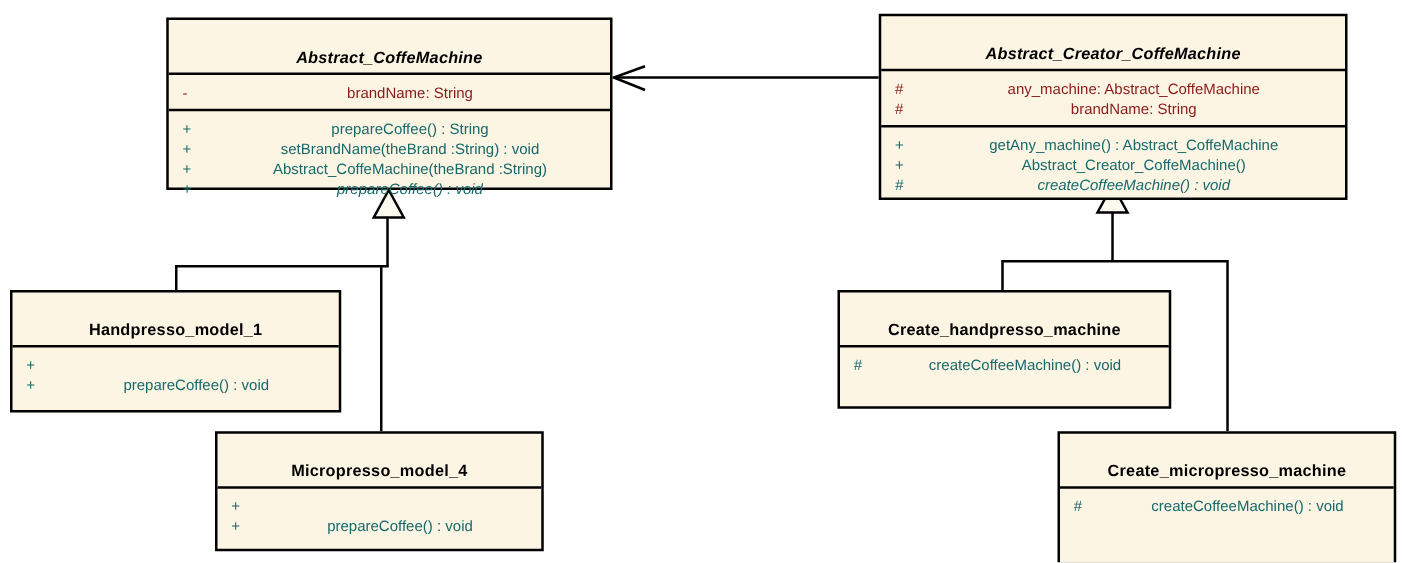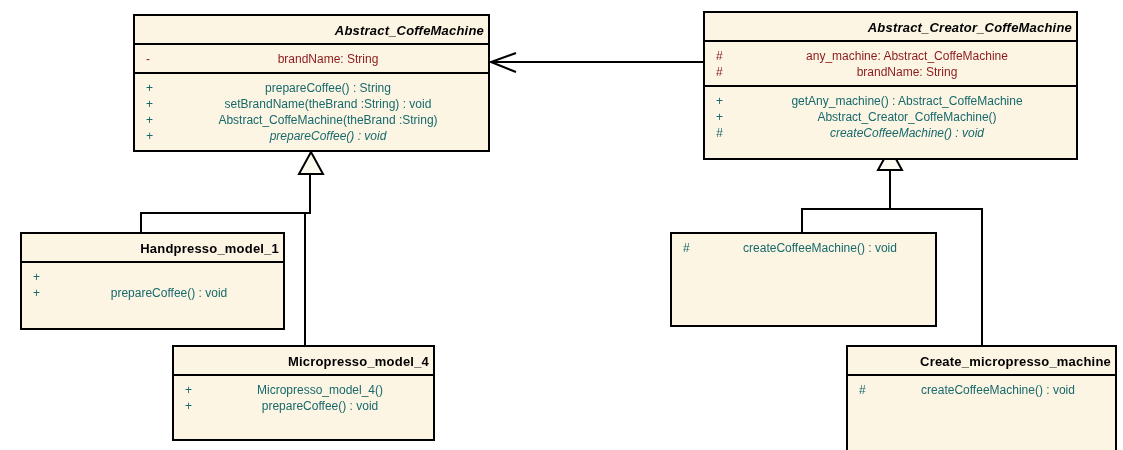--- a/index.html
+++ b/index.html
@@ -26,28 +26,29 @@
     position: absolute;
     z-index: 2;
     background: var(--fill);
     border: 2px solid var(--border);
     box-sizing: border-box;
     display: flex;
     flex-direction: column;
   }
   .cb-title {
     border-bottom: 2px solid var(--border);
-    text-align: right;
+    text-align: center;
     font-weight: bold;
     font-size: 13px;
     color: var(--title);
     padding: 7px 4px 5px 4px;
     box-sizing: border-box;
     flex-shrink: 0;
     letter-spacing: 0.2px;
+    margin-top: 15px;
   }
   .abstract > .cb-title { font-style: italic; }
   .cb-attrs {
     border-bottom: 2px solid var(--border);
     color: var(--attr);
     padding: 6px 2px 5px 2px;
     box-sizing: border-box;
     flex-shrink: 0;
   }
   .cb-methods {
@@ -162,48 +163,48 @@
         <span class="m-vis">+</span>
         <span class="m-text">Abstract_Creator_CoffeMachine()</span>
       </div>
       <div class="m-row em">
         <span class="m-vis">#</span>
         <span class="m-text">createCoffeeMachine() : void</span>
       </div>
     </div>
   </div>
 
-  <div class="class-box" style="left:20px; top:232px; width:265px; height:98px;">
+  <div class="class-box" style="left:8px; top:232px; width:265px; height:98px;">
     <div class="cb-title">Handpresso_model_1</div>
     <div class="cb-methods">
       <div class="m-row">
         <span class="m-vis">+</span>
       </div>
       <div class="m-row">
         <span class="m-vis">+</span>
         <span class="m-text">prepareCoffee() : void</span>
       </div>
     </div>
   </div>
 
   <div class="class-box" style="left:172px; top:345px; width:263px; height:96px;">
     <div class="cb-title">Micropresso_model_4</div>
     <div class="cb-methods">
       <div class="m-row">
         <span class="m-vis">+</span>
-        <span class="m-text">Micropresso_model_4()</span>
       </div>
       <div class="m-row">
         <span class="m-vis">+</span>
         <span class="m-text">prepareCoffee() : void</span>
       </div>
     </div>
   </div>
 
   <div class="class-box" style="left:670px; top:232px; width:267px; height:95px;">
+    <div class="cb-title">Create_handpresso_machine</div>
     <div class="cb-methods">
       <div class="m-row">
         <span class="m-vis">#</span>
         <span class="m-text">createCoffeeMachine() : void</span>
       </div>
     </div>
   </div>
 
   <div class="class-box" style="left:846px; top:345px; width:271px; height:107px;">
     <div class="cb-title">Create_micropresso_machine</div>

